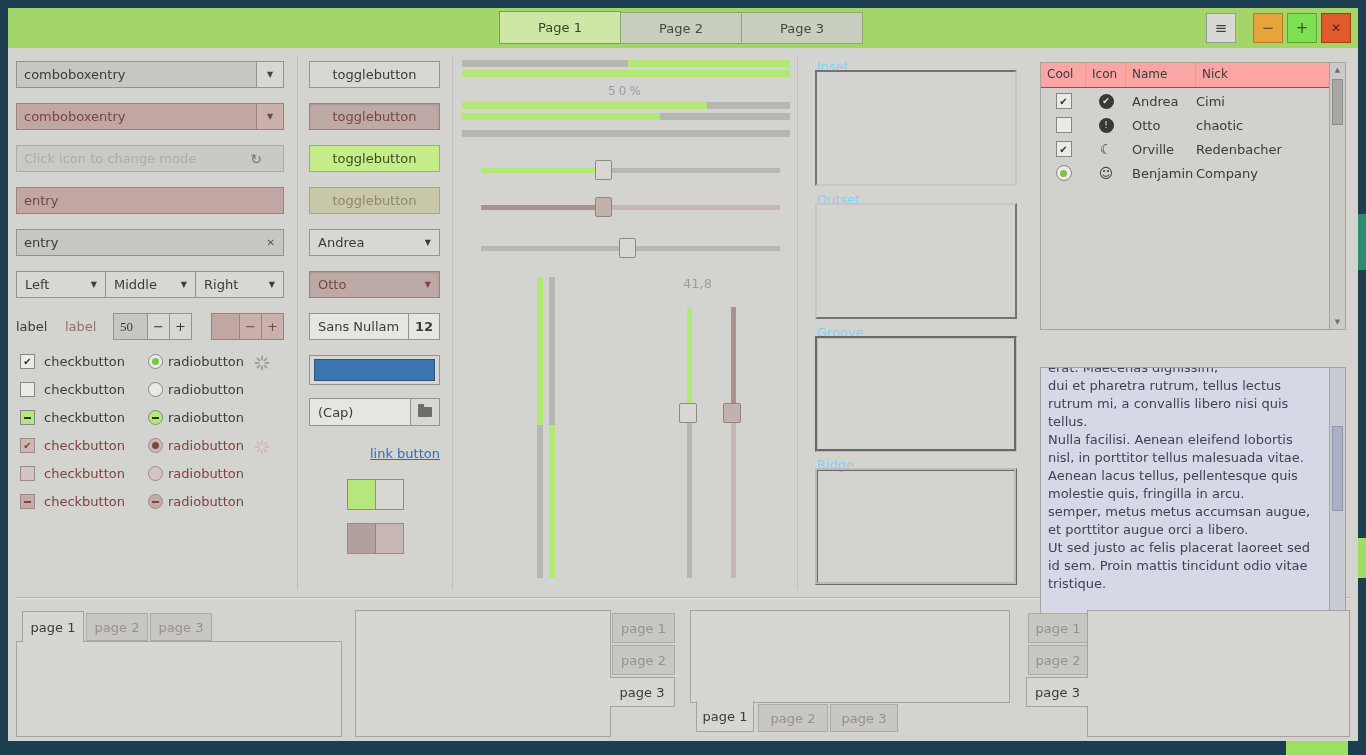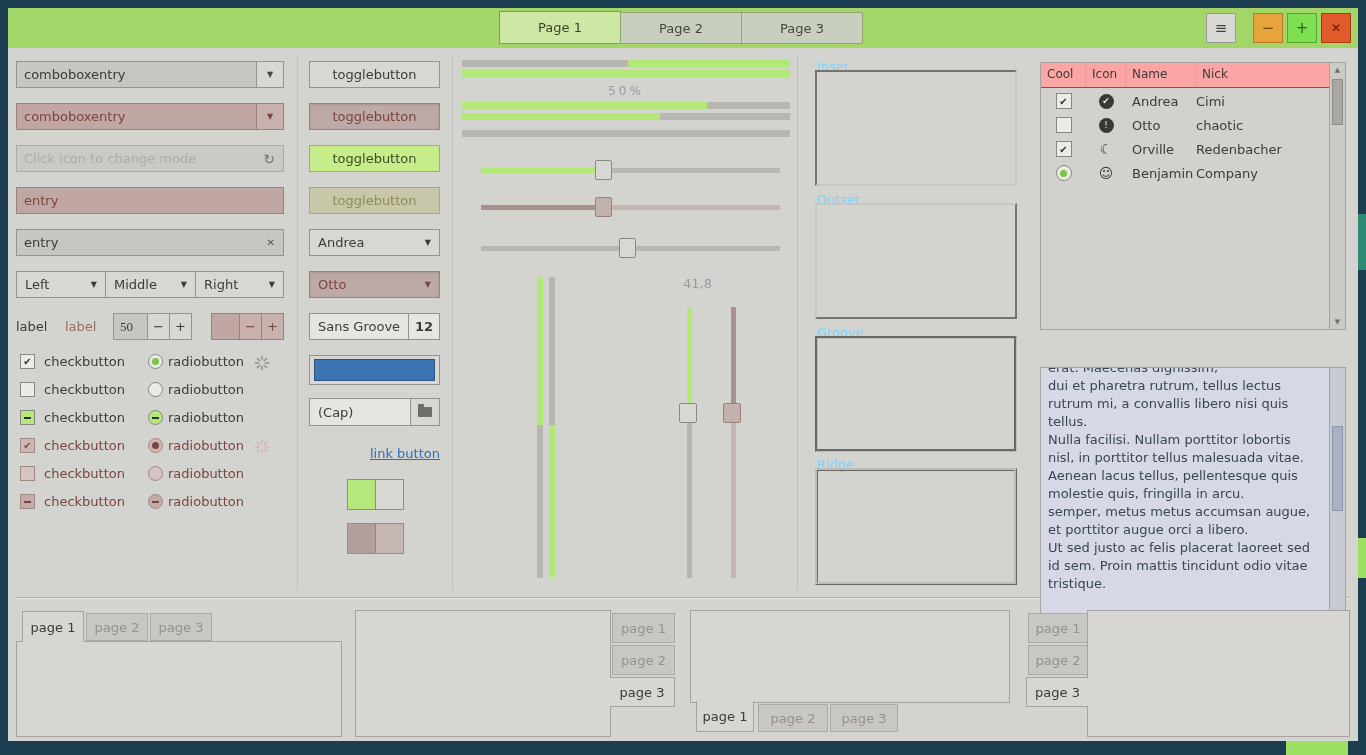--- a/index.html
+++ b/index.html
@@ -147,21 +147,21 @@
     <span class="dropseg">
         <span>▼</span>
       </span>
   </div>
   <div class="a fld ins" style="left:16px;top:103px;width:268px;height:27px">
     <span class="txt">comboboxentry</span>
     <span class="dropseg">
         <span>▼</span>
       </span>
   </div>
-  <div class="a fld dis" style="left:16px;top:145px;width:268px;height:27px;padding-right:8px">
+  <div class="a fld dis" style="left:16px;top:145px;width:268px;height:27px;padding-right:21px">
     <span class="txt">Click icon to change mode</span>
     <span style="font-size:14px;color:#76746f">↻</span>
   </div>
   <div class="a fld ins" style="left:16px;top:187px;width:268px;height:27px">
     <span class="txt">entry</span>
   </div>
   <div class="a fld" style="left:16px;top:229px;width:268px;height:27px;padding-right:8px">
     <span class="txt">entry</span>
     <span style="font-size:10px;color:#55534f">✕</span>
   </div>
@@ -278,21 +278,21 @@
   <div class="a btn combo" style="left:309px;top:229px;width:131px;height:27px">
     <span>Andrea</span>
     <span class="arr">▼</span>
   </div>
   <div class="a btn combo ins" style="left:309px;top:271px;width:131px;height:27px">
     <span>Otto</span>
     <span class="arr">▼</span>
   </div>
 
   <div class="a" style="left:309px;top:313px;width:131px;height:27px;border:1px solid #95938e;display:flex">
-    <span style="flex:1;background:#e6e5e2;display:flex;align-items:center;padding-left:8px;overflow:hidden;white-space:nowrap">Sans Groove</span>
+    <span style="flex:1;background:#e6e5e2;display:flex;align-items:center;padding-left:8px;overflow:hidden;white-space:nowrap">Sans Nullam</span>
     <span style="width:30px;background:#e6e5e2;border-left:1px solid #95938e;display:flex;align-items:center;justify-content:center;font-weight:bold">12</span>
   </div>
 
   <div class="a btn" style="left:309px;top:355px;width:131px;height:30px;padding:4px">
     <span style="flex: 1 1 0%; height: 100%; border: 1px solid rgb(44, 84, 127); display: block; background: rgb(59, 116, 178);"></span>
   </div>
 
   <div class="a" style="left:309px;top:398px;width:131px;height:28px;border:1px solid #95938e;display:flex">
     <span style="flex:1;background:#e6e5e2;display:flex;align-items:center;padding-left:8px">(Cap)</span>
     <span style="width:28px;background:#d8d7d4;border-left:1px solid #95938e;display:flex;align-items:center;justify-content:center">
@@ -430,21 +430,21 @@
       <span class="sarr" style="bottom:3px">▼</span>
     </div>
   </div>
 
   <div class="a tv" style="left:1040px;top:337px;width:306px;height:249px">
     <div class="tv-lines">
         <div>erat. Maecenas dignissim,</div>
         <div>dui et pharetra rutrum, tellus lectus</div>
         <div>rutrum mi, a convallis libero nisi quis</div>
         <div>tellus.</div>
-        <div>Nulla facilisi. Nullam porttitor lobortis</div>
+        <div>Nulla facilisi. Aenean eleifend lobortis</div>
         <div>nisl, in porttitor tellus malesuada vitae.</div>
         <div>Aenean lacus tellus, pellentesque quis</div>
         <div>molestie quis, fringilla in arcu.</div>
         <div>semper, metus metus accumsan augue,</div>
         <div>et porttitor augue orci a libero.</div>
         <div>Ut sed justo ac felis placerat laoreet sed</div>
         <div>id sem. Proin mattis tincidunt odio vitae</div>
         <div>tristique.</div>
       </div>
     <div class="sbar" style="position:absolute;right:0;top:0;width:15px;height:247px;background:#c9cbd4">

